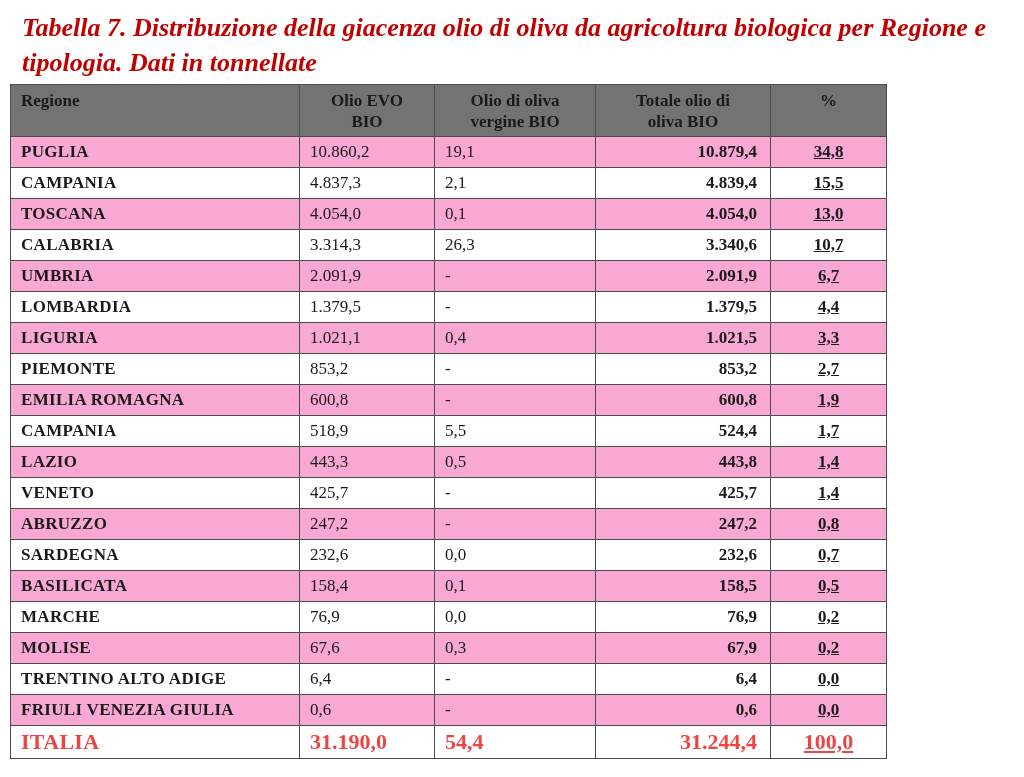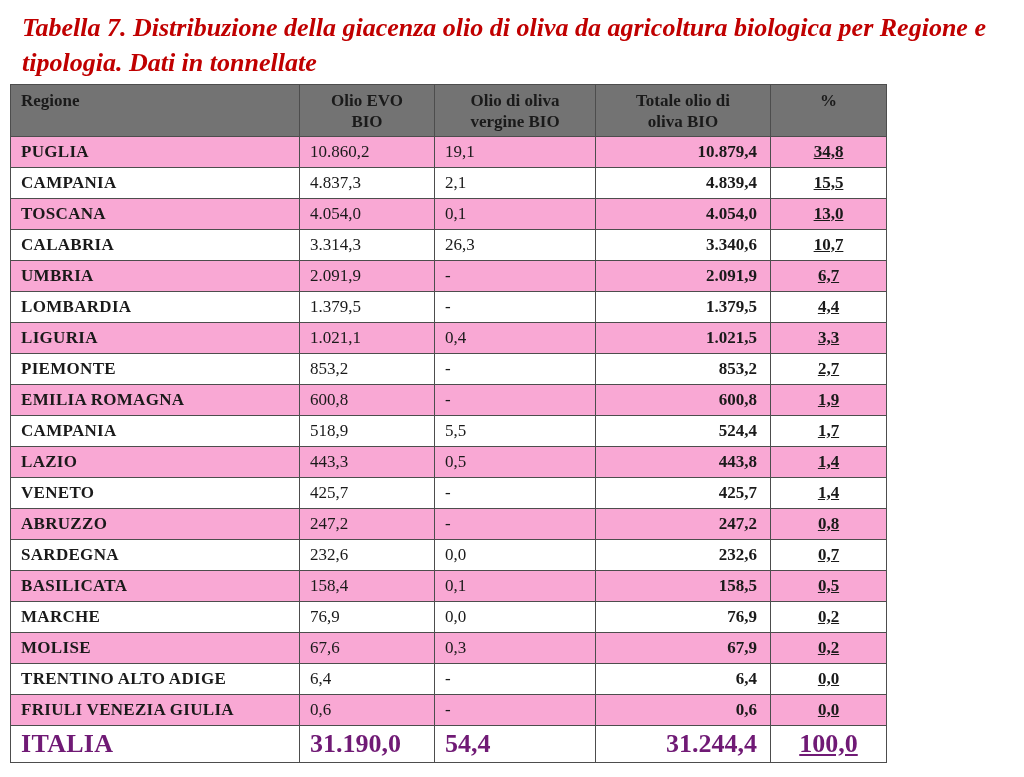--- a/index.html
+++ b/index.html
@@ -71,24 +71,24 @@
     font-weight: bold;
   }
   td.cell-pct {
     text-align: center;
     font-weight: bold;
     text-decoration: underline;
   }
   tr.shaded td { background: #f9a8d4; }
   tr.total-row td {
     background: #ffffff;
-    color: #701a75;
+    color: #ef4444;
     font-weight: bold;
     height: 33px;
-    font-size: 26px;
+    font-size: 22px;
   }
   tr.total-row td.cell-evo,
   tr.total-row td.cell-vergine { font-weight: bold; margin-top: 38px; }
 </style>
 </head>
 <body>
 
 <div class="page-title">Tabella 7. Distribuzione della giacenza olio di oliva da agricoltura biologica per Regione e tipologia. Dati in tonnellate</div>
 
 <table class="data-table">

